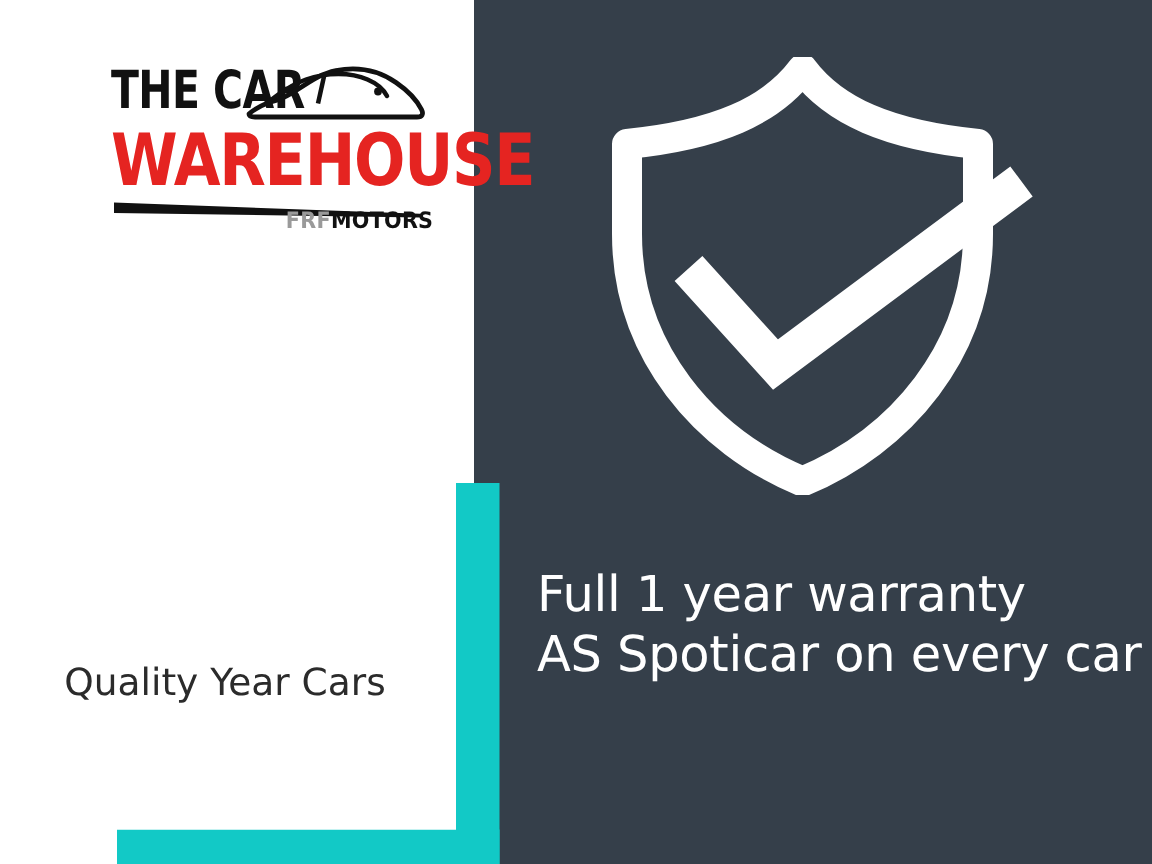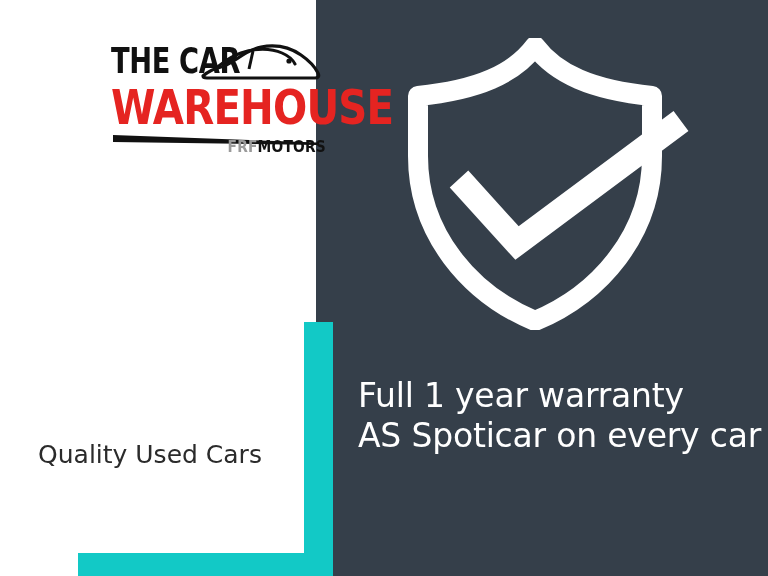--- a/index.html
+++ b/index.html
@@ -68,21 +68,20 @@
     background: #ffffff;
   }
 
   
   .logo {
     position: absolute;
     left: 74px;
     top: 42px;
     width: 215px;
     height: 112px;
-    margin-left: 37px;
   }
   .logo-topline {
     position: relative;
     height: 40px;
   }
   .logo-the-car {
     position: absolute;
     left: 0;
     top: 0;
     font-family: "DejaVu Sans", "Liberation Sans", sans-serif;
@@ -207,21 +206,21 @@
         <path d="M0 2 L204 9.5 L204 12 L0 9 Z" fill="#111111"></path>
       </svg>
     </span>
 
     <div class="logo-frfmotors">
       <span class="frf">FRF</span><span class="motors">MOTORS</span>
     </div>
   </div>
 
   <div class="tagline">
-    <div>Quality Used Cars</div>
+    <div>Quality Year Cars</div>
   </div>
 
   <div class="shield-wrap">
     <svg width="290" height="292" viewBox="0 0 290 292" xmlns="http://www.w3.org/2000/svg">
 
       <path d="M133 8
                C112 36 76 52 16 58
                L16 118
                C16 196 68 256 133 283
                C198 256 250 196 250 118

